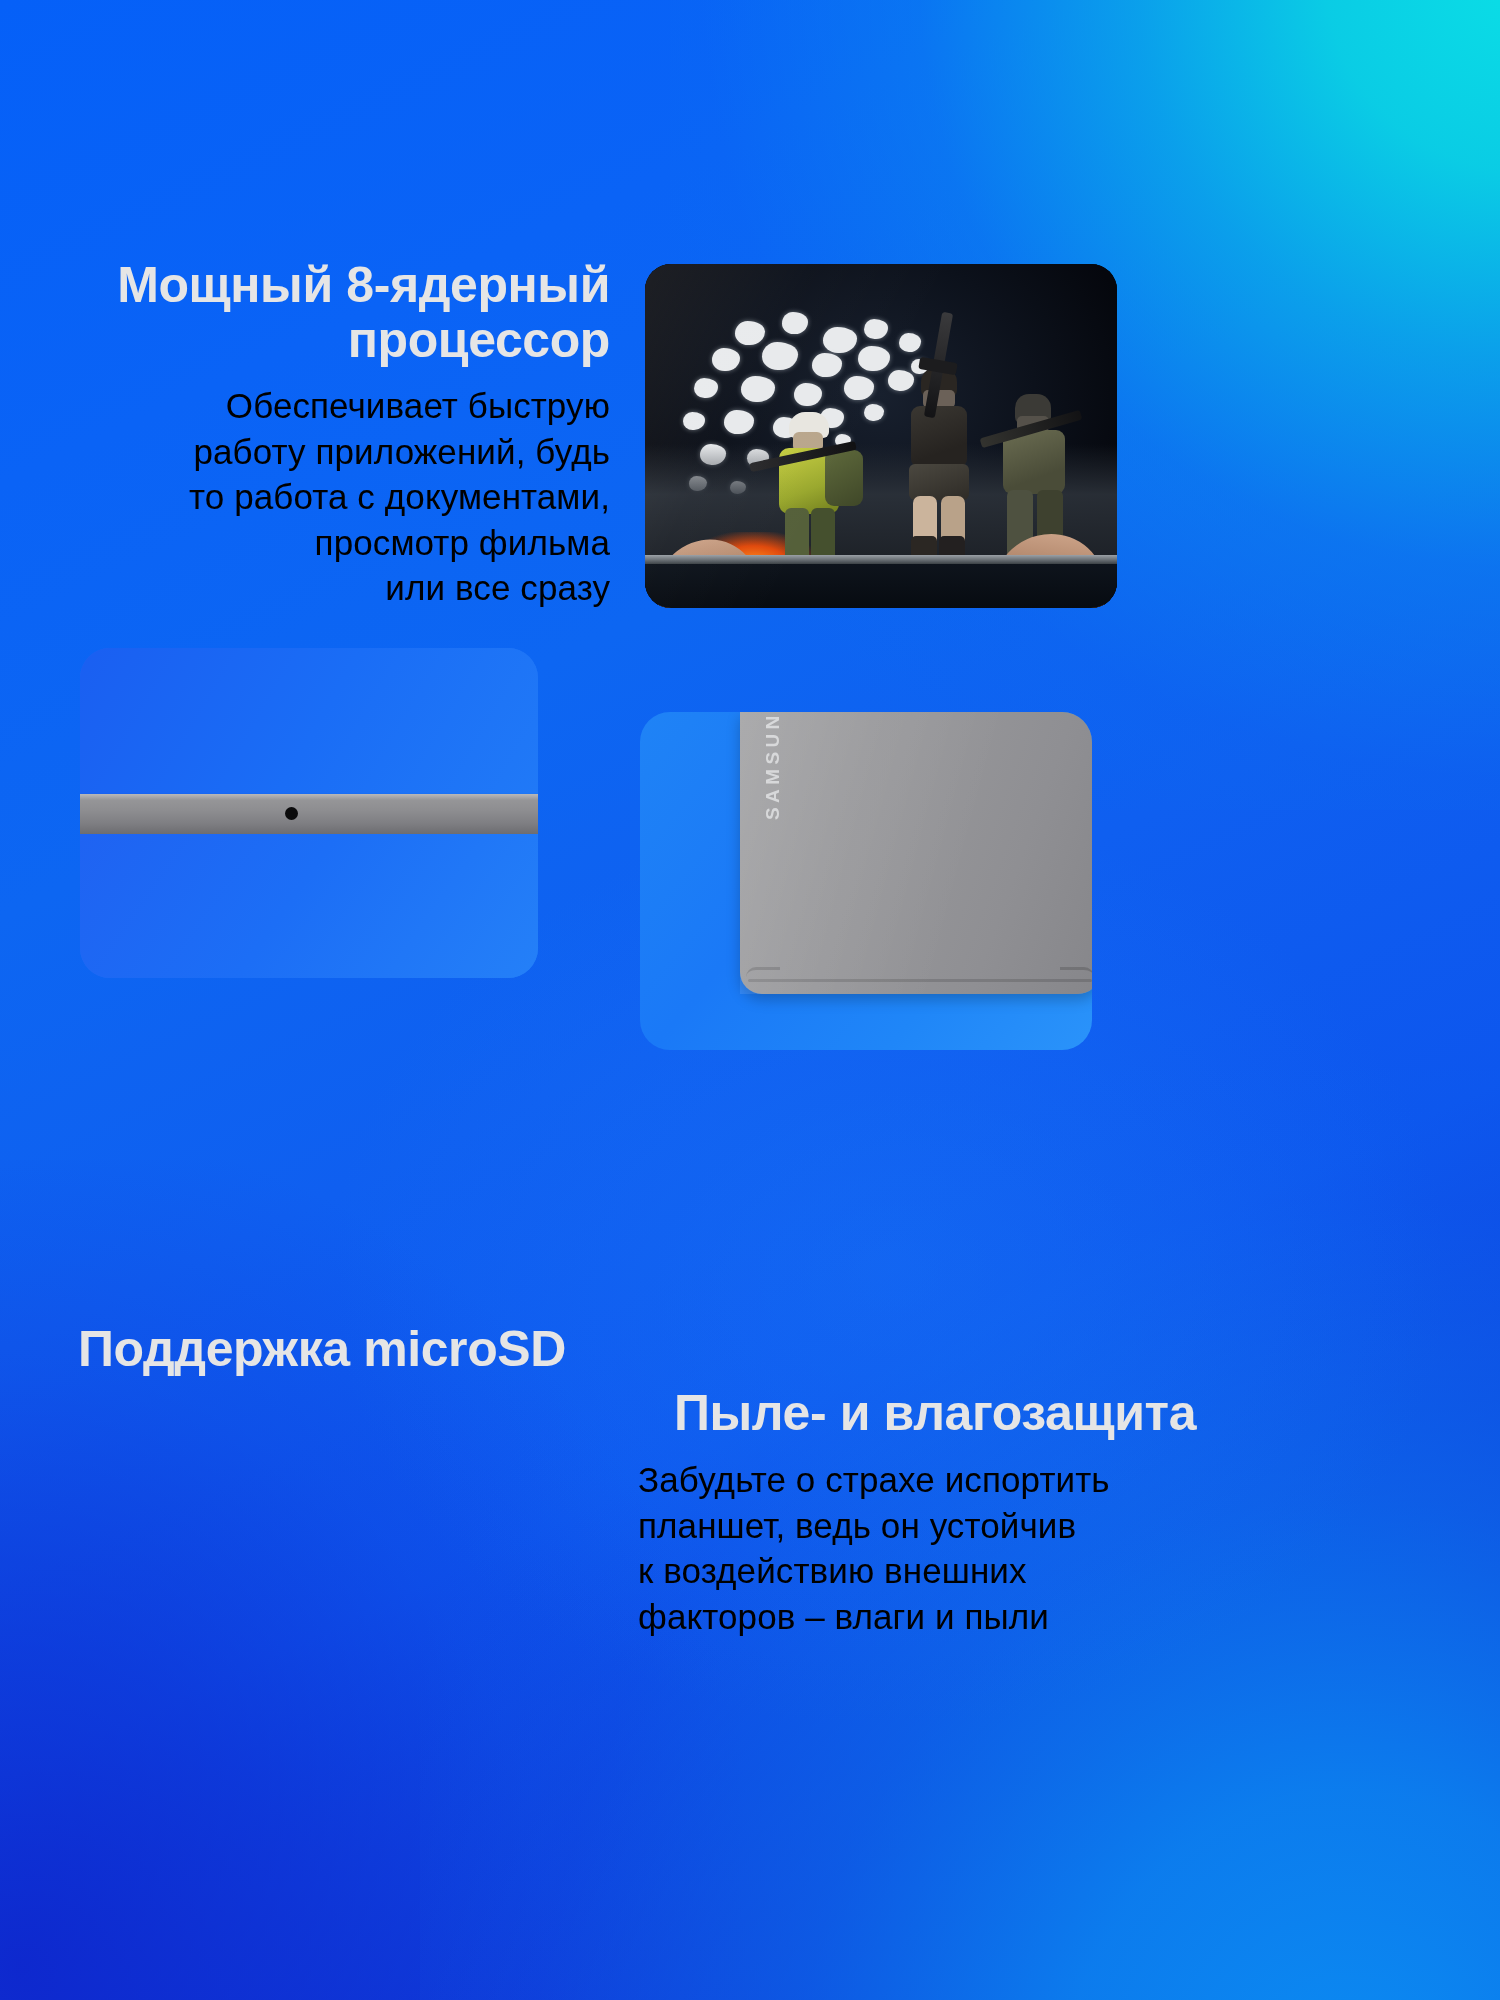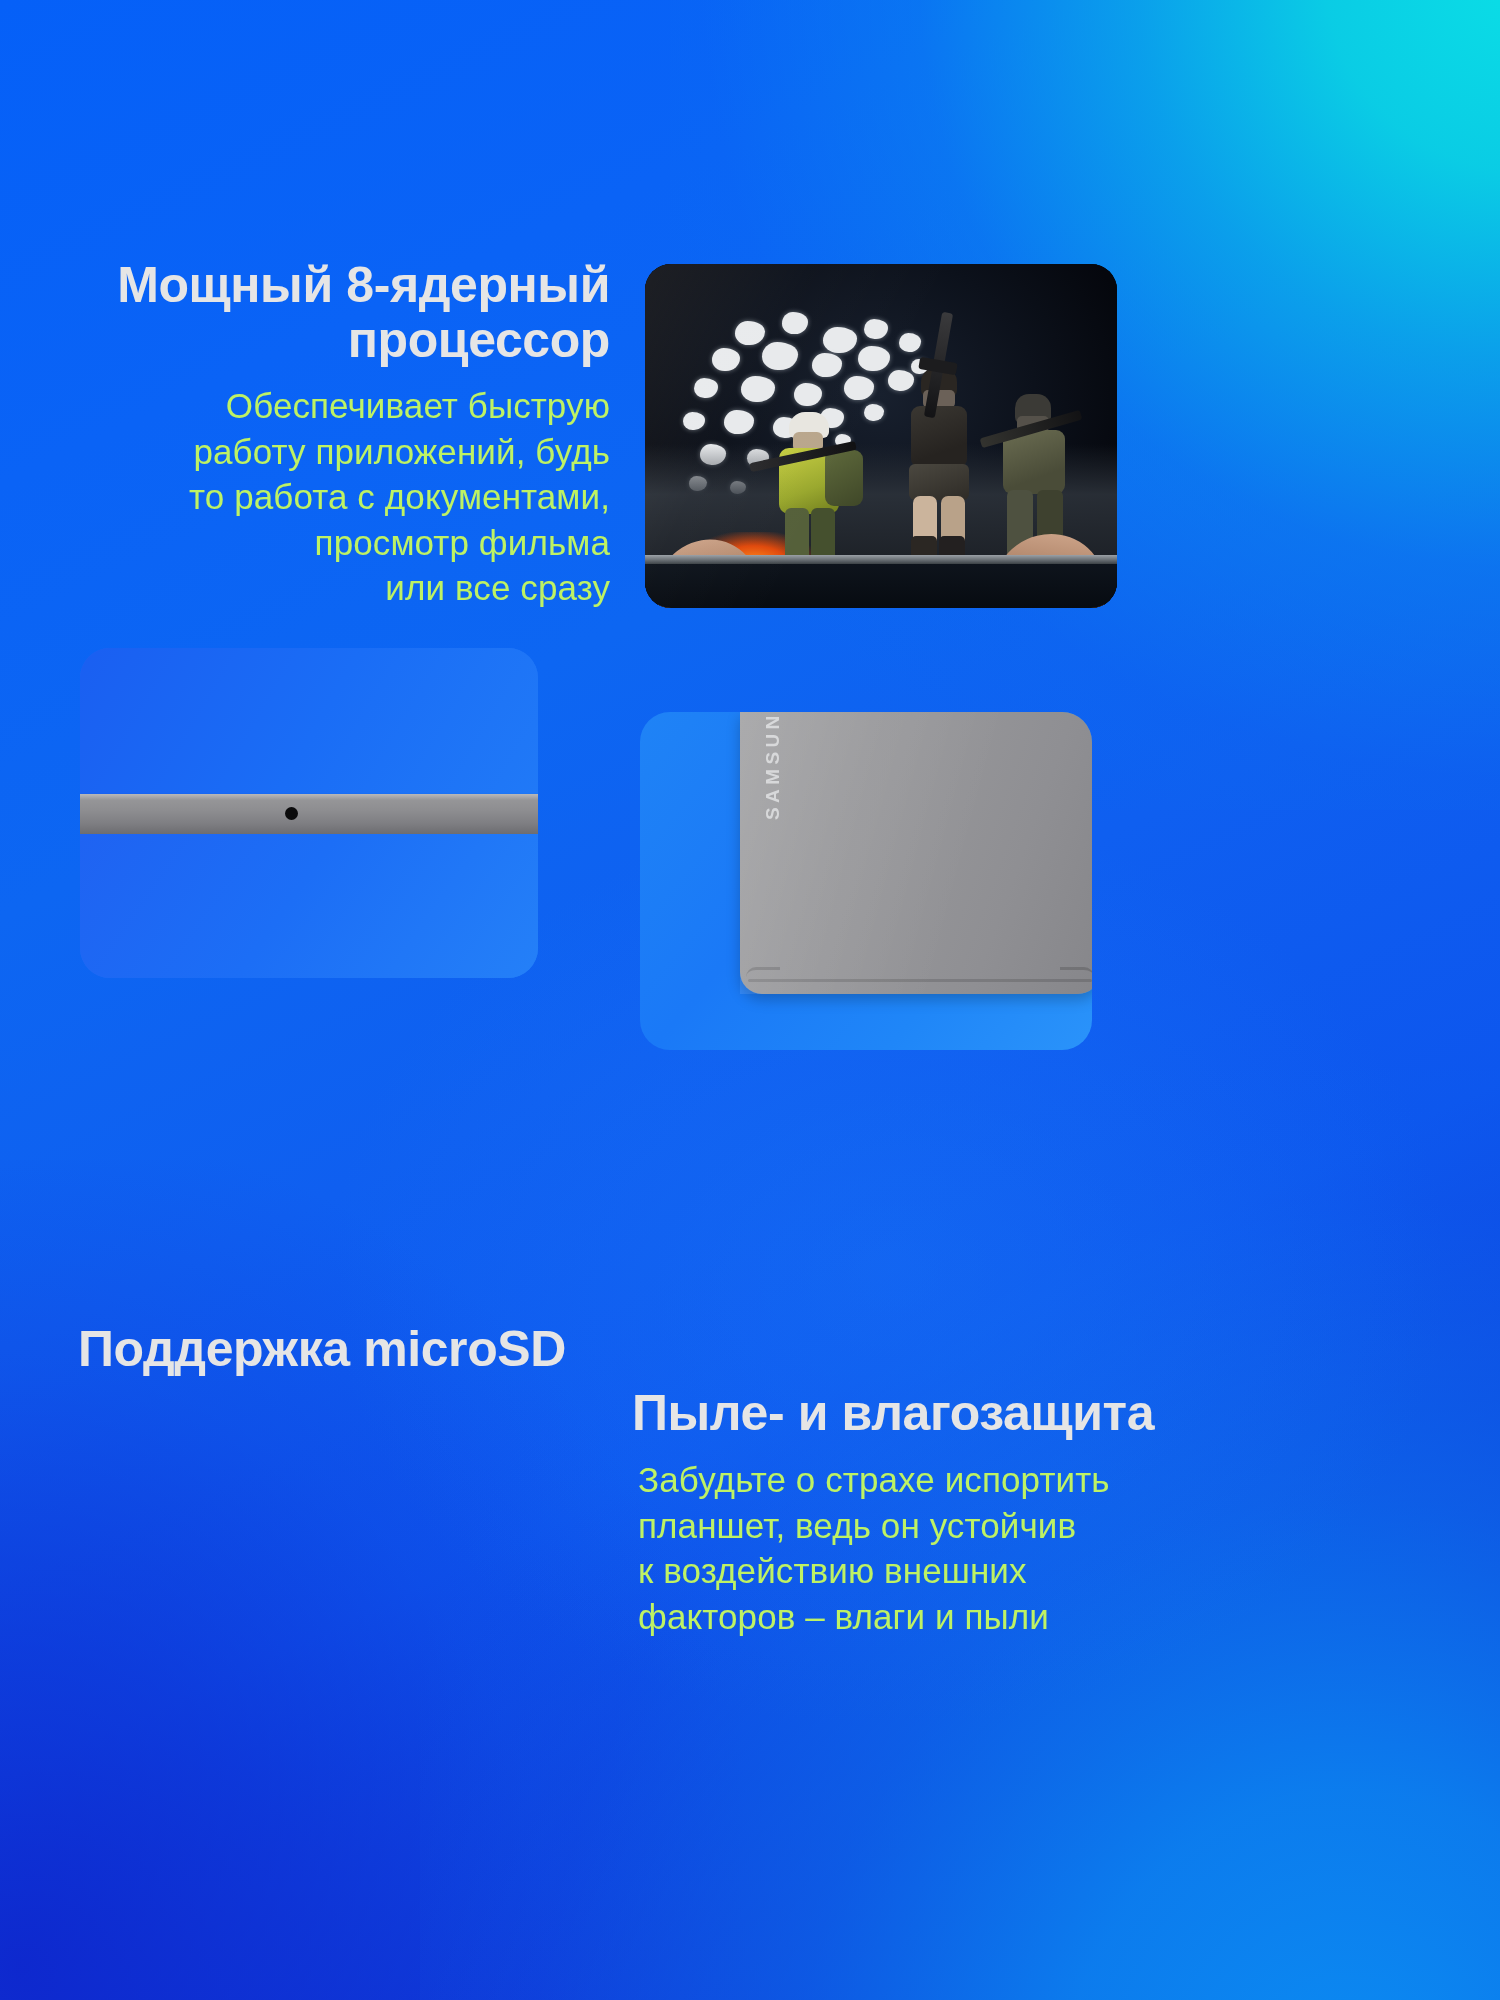--- a/index.html
+++ b/index.html
@@ -84,38 +84,38 @@
     position: absolute;
     color: #e5e5e5;
     font-weight: 700;
     font-size: 50px;
     line-height: 1.10;
     letter-spacing: -0.4px;
     white-space: pre-line;
   }
   .feature-body {
     position: absolute;
-    color: #bef264;
+    color: #000000;
     font-weight: 400;
     font-size: 35px;
     line-height: 1.30;
     letter-spacing: 0.1px;
     white-space: pre-line;
   }
 
   
   #blk-cpu-title { left: 90px; top: 258px; width: 520px; text-align: right; }
   #blk-cpu-body  { left: 90px; top: 383px; width: 520px; text-align: right; }
 
   
   #blk-sd-title { left: 78px; top: 1322px; width: 620px; text-align: left; }
   #blk-sd-body  { left: 78px; top: 1393px; width: 620px; text-align: left; }
 
   
-  #blk-wp-title { left: 632px; top: 1386px; width: 700px; text-align: left; }
+  #blk-wp-title { left: 674px; top: 1386px; width: 700px; text-align: left; }
   #blk-wp-body  { left: 638px; top: 1457px; width: 700px; text-align: left; }
 
   
   .media-game {
     position: absolute;
     left: 645px;
     top: 264px;
     width: 472px;
     height: 344px;
     border-radius: 26px;

